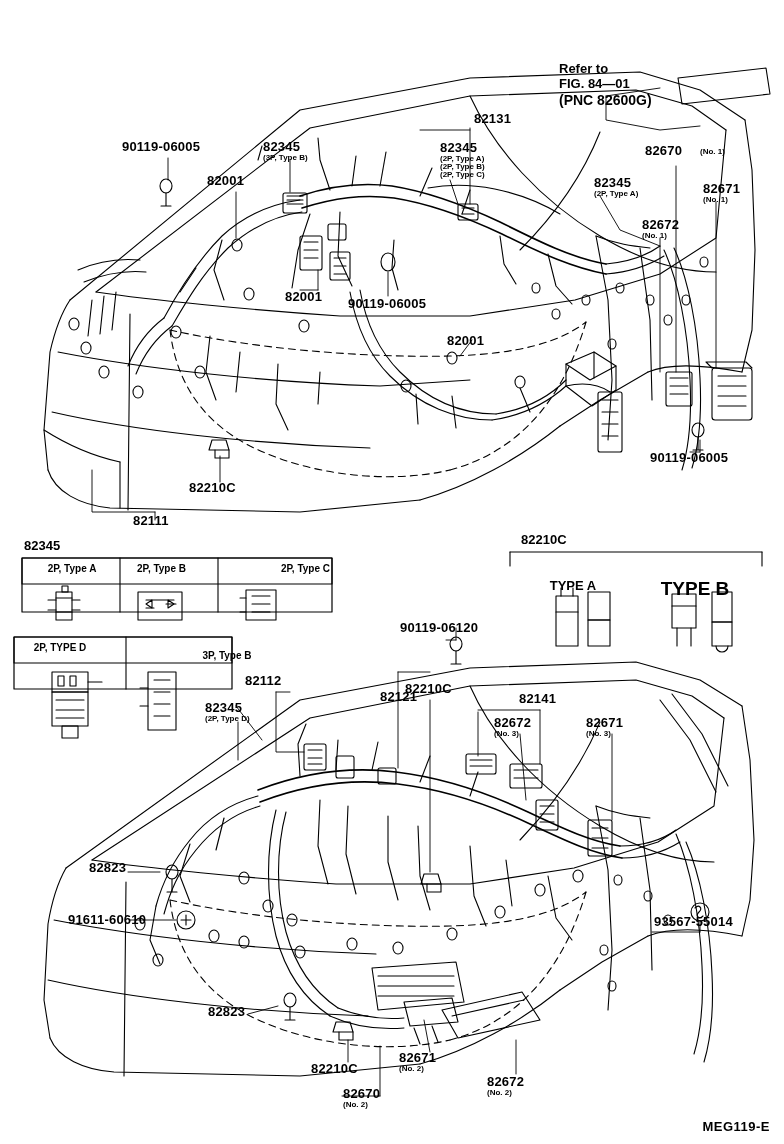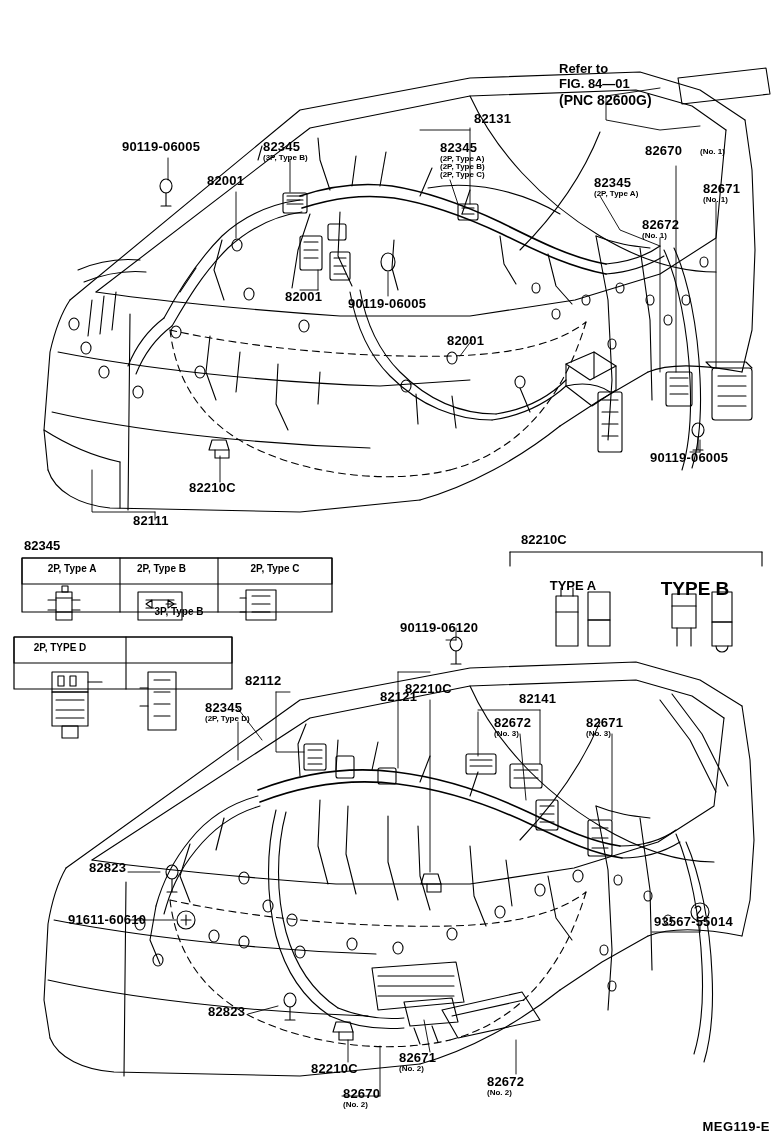--- a/index.html
+++ b/index.html
@@ -417,23 +417,23 @@
     <span class="main">82210C</span>
   </div>
   <div class="lbl l" style="left:133px;top:514px;">
     <span class="main">82111</span>
   </div>
 
   <div class="legendtitle" style="left:24px;top:538px;">82345</div>
 
   <div class="boxlbl" style="left:24px;top:563px;width:96px;">2P, Type A</div>
   <div class="boxlbl" style="left:122px;top:563px;width:79px;">2P, Type B</div>
-  <div class="boxlbl" style="left:220px;top:563px;width:110px;">2P, Type C</div>
+  <div class="boxlbl" style="left:220px;top:563px;width:110px;text-align:right;">2P, Type C</div>
   <div class="boxlbl" style="left:16px;top:642px;width:88px;">2P, TYPE D</div>
-  <div class="boxlbl" style="left:128px;top:606px;width:102px;">3P, Type B</div>
+  <div class="boxlbl" style="left:128px;top:650px;width:102px;padding-left:48px;">3P, Type B</div>
 
   <div class="legendtitle" style="left:521px;top:532px;">82210C</div>
   <div class="boxlbl" style="left:528px;top:578px;width:90px;font-size:13px;">TYPE A</div>
   <div class="boxlbl" style="left:650px;top:578px;width:90px;font-size:19px;">TYPE B</div>
 
   <div class="lbl l" style="left:400px;top:621px;">
     <span class="main">90119-06120</span>
   </div>
   <div class="lbl l" style="left:380px;top:690px;">
     <span class="main">82121</span>

